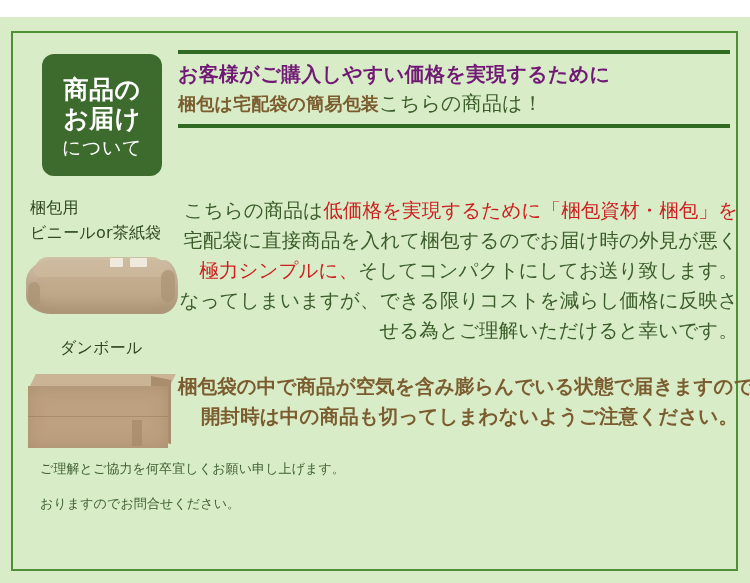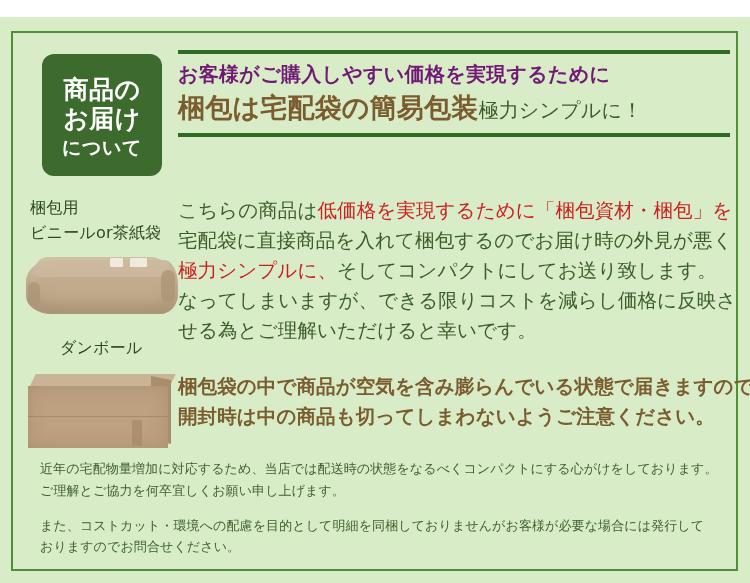--- a/index.html
+++ b/index.html
@@ -76,21 +76,21 @@
     letter-spacing: 0.5px;
   }
   .badge-l2 {
     font-size: 25px;
     font-weight: bold;
     line-height: 1.16;
     letter-spacing: 0.5px;
   }
   .badge-l3 {
     font-size: 19px;
-    font-weight: bold;
+    font-weight: normal;
     line-height: 1.3;
     letter-spacing: 0.5px;
     margin-top: 2px;
     text-align: center;
   }
 
   .header-text {
     position: absolute;
     left: 178px;
     top: 8px;
@@ -114,21 +114,21 @@
   }
   .head-line2 {
     font-size: 20px;
     color: #3a5d2a;
     line-height: 1.35;
     letter-spacing: 0.2px;
     white-space: nowrap;
     margin-top: 2px;
   }
   .head-em {
-    font-size: 27px;
+    font-size: 18px;
     font-weight: bold;
     color: #7a5c2e;
     letter-spacing: 0.2px;
   }
 
   
   .photo-col {
     position: absolute;
     left: 16px;
     top: 196px;
@@ -253,20 +253,21 @@
   .body-col {
     position: absolute;
     left: 178px;
     top: 196px;
     width: 560px;
   }
   .para {
     font-size: 19.5px;
     line-height: 1.54;
     letter-spacing: 0.1px;
+    text-align: right;
   }
   .para.green {
     color: #3a5d2a;
   }
   .para.green .red {
     color: #cc2020;
   }
   .para.brown {
     color: #7a5c2e;
     font-weight: bold;
@@ -305,21 +306,21 @@
     <div class="badge">
       <div class="badge-l1">商品の</div>
       <div class="badge-l2">お届け</div>
       <div class="badge-l3">について</div>
     </div>
 
     <div class="header-text">
       <div class="hrule top"></div>
       <div class="head-line1">お客様がご購入しやすい価格を実現するために</div>
       <div class="head-line2">
-        <span class="head-em">梱包は宅配袋の簡易包装</span><span>極力シンプルに！</span>
+        <span class="head-em">梱包は宅配袋の簡易包装</span><span>こちらの商品は！</span>
       </div>
       <div class="hrule bottom"></div>
     </div>
 
   </div>
 
   <div class="photo-col">
 
     <div class="cap bag">梱包用</div>
     <div class="cap bag">ビニールor茶紙袋</div>
@@ -357,22 +358,20 @@
 
     <div class="para brown">
       <span class="ln">梱包袋の中で商品が空気を含み膨らんでいる状態で届きますので、</span>
       <span class="ln">開封時は中の商品も切ってしまわないようご注意ください。</span>
     </div>
 
   </div>
 
   <div class="footer">
     <p>
-      <span class="ln">近年の宅配物量増加に対応するため、当店では配送時の状態をなるべくコンパクトにする心がけをしております。</span>
       <span class="ln">ご理解とご協力を何卒宜しくお願い申し上げます。</span>
     </p>
     <p class="gap">
-      <span class="ln">また、コストカット・環境への配慮を目的として明細を同梱しておりませんがお客様が必要な場合には発行して</span>
       <span class="ln">おりますのでお問合せください。</span>
     </p>
   </div>
 
 </div>
 
 </body></html>

